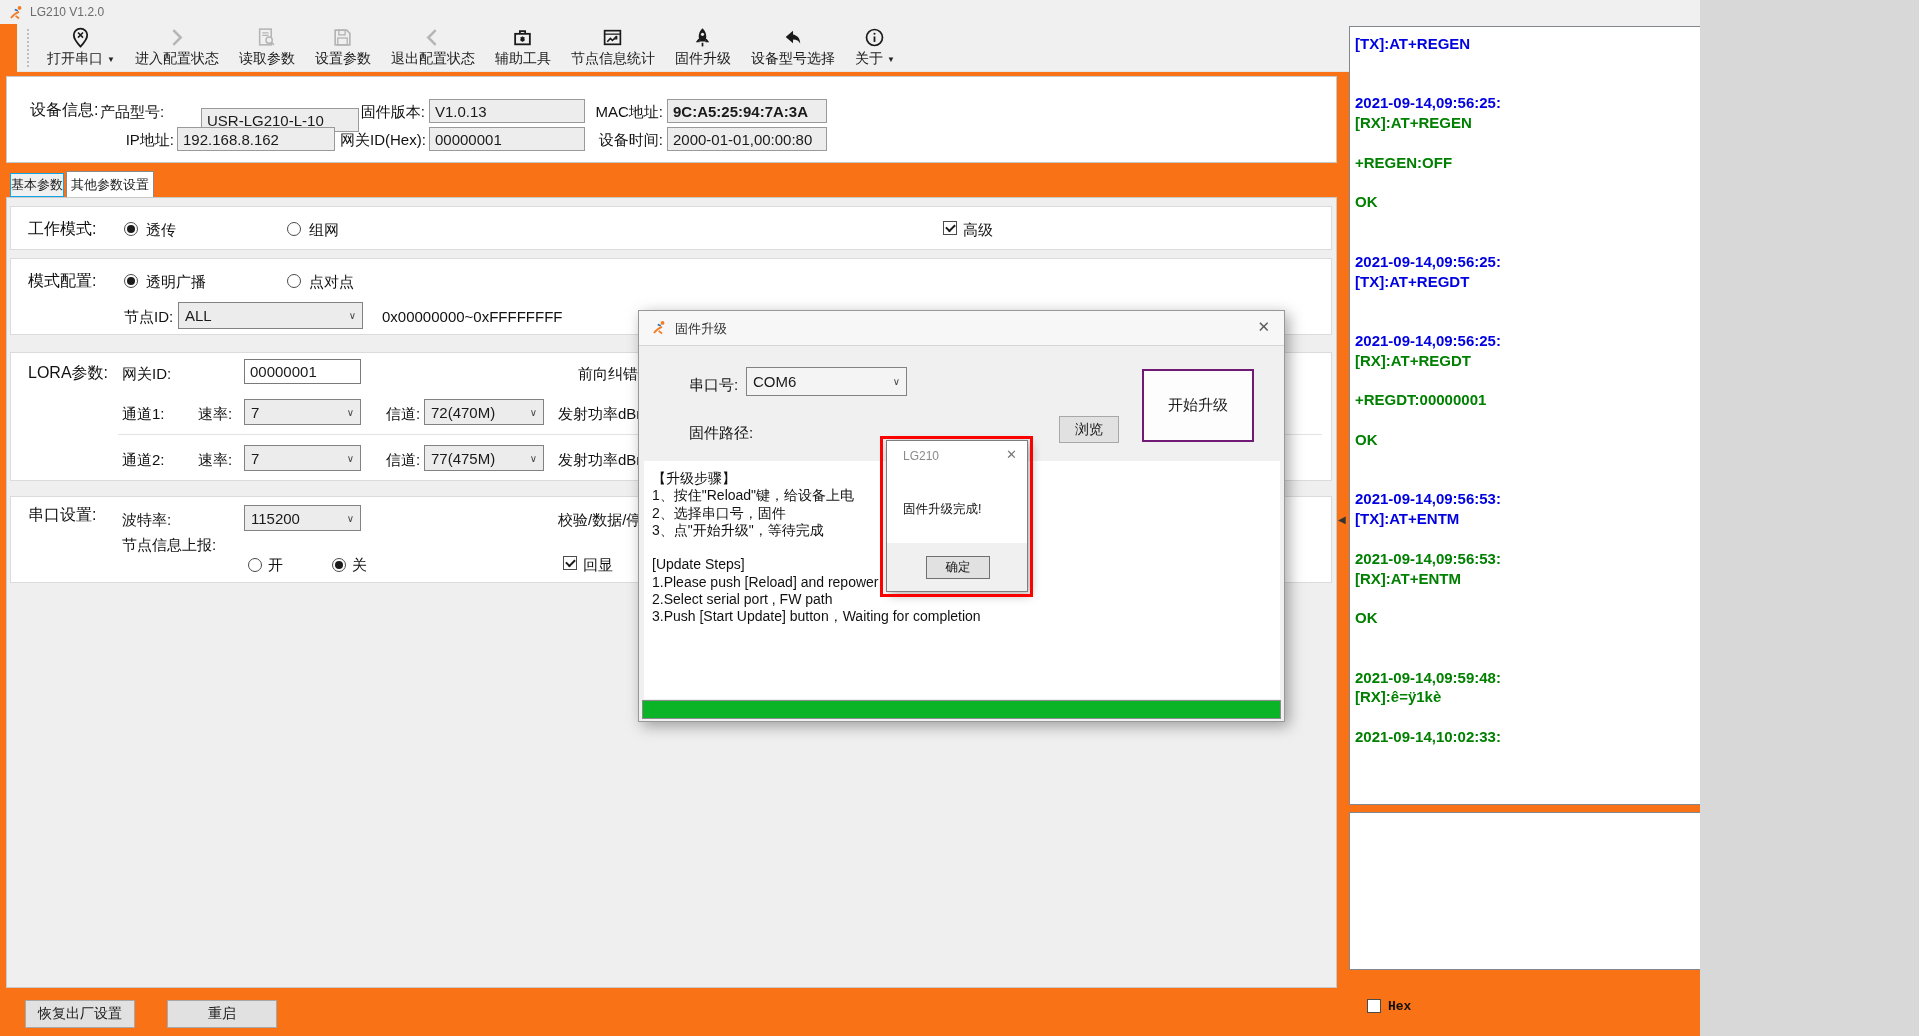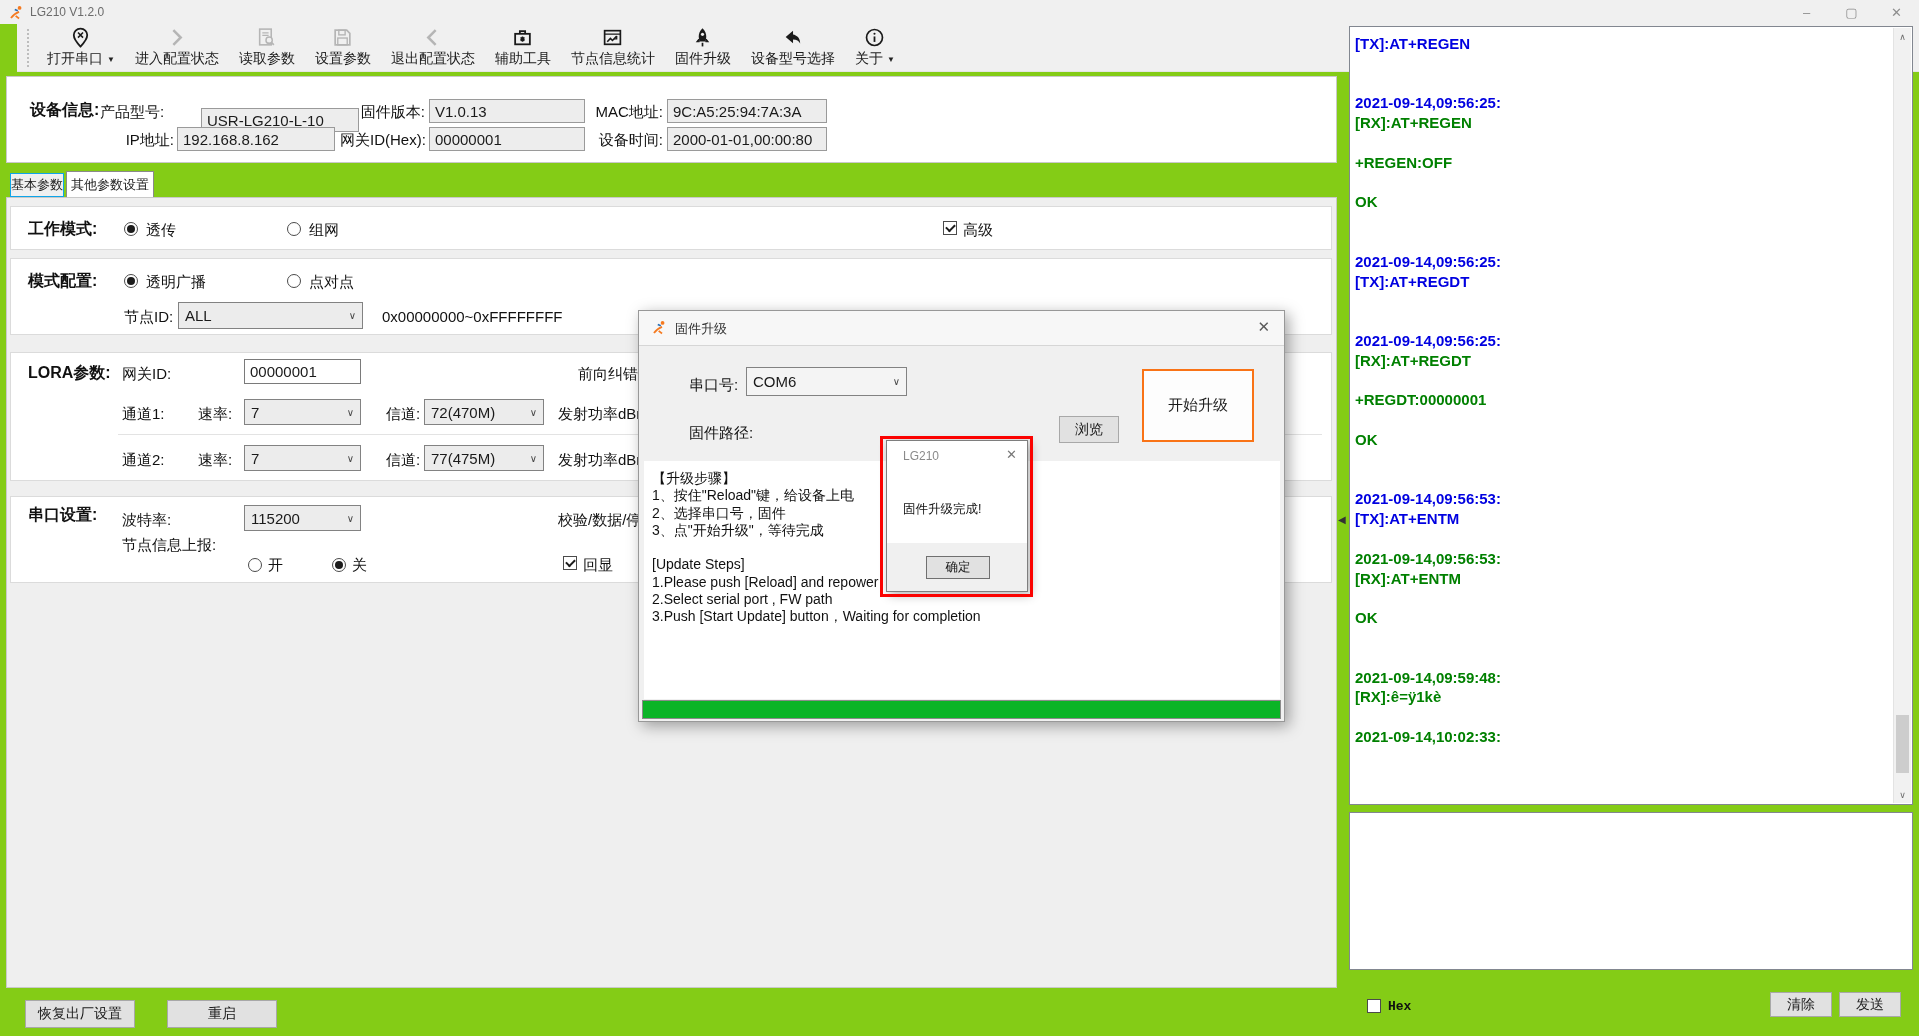--- a/index.html
+++ b/index.html
@@ -1,33 +1,33 @@
 <!DOCTYPE html>
 <html><head>
 <meta charset="utf-8">
 <style>
   html,body{margin:0;padding:0;background:#d8d8d8;font-family:"Liberation Sans",sans-serif;}
-  .window{position:relative;width:1919px;height:1036px;background:#84cc16;overflow:hidden;color:#1a1a1a;font-size:14px;}
+  .window{position:relative;width:1700px;height:1036px;background:#f97316;overflow:hidden;color:#1a1a1a;font-size:14px;}
   .abs{position:absolute;}
   
   .titlebar{position:absolute;left:0;top:0;width:100%;height:24px;background:#f0f0f0;}
   .title-text{position:absolute;left:30px;top:5px;font-size:12px;color:#6b6b6b;}
   .winbtn{position:absolute;top:0;width:45px;height:24px;display:flex;align-items:center;justify-content:center;color:#8d8d8d;font-size:13px;}
   
   .toolbar{position:absolute;left:0;top:24px;width:100%;height:48px;background:#f0f0f0;border-bottom:1px solid #e4e4e4;display:flex;align-items:center;padding-left:10px;box-sizing:border-box;margin-left:17px;}
   .gripper{width:0;height:38px;border-left:2px dotted #bdbdbd;margin-right:8px;}
   .titem{display:flex;flex-direction:column;align-items:center;justify-content:center;gap:2px;padding:2px 10px;font-size:14px;color:#1a1a1a;cursor:default;}
   .titem svg{width:21px;height:21px;color:#1a1a1a;}
   .titem.disabled svg{color:#b5b5b5;}
   .titem .lblrow{display:flex;align-items:center;gap:4px;white-space:nowrap;}
   .tcaret{font-size:8px;color:#222;}
   
   .panel{position:absolute;background:#fff;border:1px solid #c9c9c9;box-sizing:border-box;}
   .band{position:absolute;background:#fff;border:1px solid #dbdbdb;box-sizing:border-box;}
-  .sec-label{position:absolute;font-weight:bold;font-size:16px;color:#111;}
+  .sec-label{position:absolute;font-weight:normal;font-size:16px;color:#111;}
   .lbl{position:absolute;font-size:15px;color:#111;white-space:nowrap;}
   .field{position:absolute;background:#ededed;border:1px solid #9a9a9a;font-size:15px;display:flex;align-items:center;padding:0 5px;box-sizing:border-box;white-space:nowrap;overflow:hidden;}
   .input{position:absolute;background:#fff;border:1px solid #7a7a7a;font-size:15px;display:flex;align-items:center;padding:0 5px;box-sizing:border-box;white-space:nowrap;overflow:hidden;}
   .combo{position:absolute;background:#ececec;border:1px solid #828282;font-size:15px;display:flex;align-items:center;justify-content:space-between;padding:0 6px;box-sizing:border-box;white-space:nowrap;overflow:hidden;}
   .caret{font-size:10px;color:#474747;margin-left:6px;}
   .btn{position:absolute;background:#e1e1e1;border:1px solid #a8a8a8;display:flex;align-items:center;justify-content:center;font-size:14px;box-sizing:border-box;cursor:default;}
   .radio{position:absolute;width:14px;height:14px;border:1px solid #4b4b4b;border-radius:50%;background:#fff;box-sizing:border-box;}
   .radio.checked::after{content:"";position:absolute;left:2px;top:2px;right:2px;bottom:2px;background:#1c1c1c;border-radius:50%;}
   .checkbox{position:absolute;width:14px;height:14px;border:1px solid #4b4b4b;background:#fff;box-sizing:border-box;}
   .checkbox.checked::after{content:"";position:absolute;left:2px;top:2px;width:7px;height:4px;border-left:2px solid #1c1c1c;border-bottom:2px solid #1c1c1c;transform:rotate(-45deg);}
@@ -187,21 +187,21 @@
   </div>
 
   <div class="panel" style="left:6px;top:76px;width:1331px;height:87px;"></div>
   <span class="sec-label" style="left:30px;top:100px;">设备信息:</span>
 
   <span class="lbl" style="left:100px;top:103px;width:74px;text-align:left;">产品型号:</span>
   <div class="field" style="left:177px;top:108px;width:158px;height:24px;margin-left:24px;">USR-LG210-L-10</div>
   <span class="lbl" style="left:345px;top:103px;width:80px;text-align:right;">固件版本:</span>
   <div class="field" style="left:429px;top:99px;width:156px;height:24px;">V1.0.13</div>
   <span class="lbl" style="left:585px;top:103px;width:78px;text-align:right;">MAC地址:</span>
-  <div class="field" style="left:667px;top:99px;width:160px;height:24px;">9C:A5:25:94:7A:3A</div>
+  <div class="field" style="left:667px;top:99px;width:160px;height:24px;font-weight:bold;">9C:A5:25:94:7A:3A</div>
 
   <span class="lbl" style="left:100px;top:131px;width:74px;text-align:right;">IP地址:</span>
   <div class="field" style="left:177px;top:127px;width:158px;height:24px;">192.168.8.162</div>
   <span class="lbl" style="left:340px;top:131px;width:85px;text-align:right;">网关ID(Hex):</span>
   <div class="field" style="left:429px;top:127px;width:156px;height:24px;">00000001</div>
   <span class="lbl" style="left:585px;top:131px;width:78px;text-align:right;">设备时间:</span>
   <div class="field" style="left:667px;top:127px;width:160px;height:24px;">2000-01-01,00:00:80</div>
 
   <div class="tab plain" style="left:10px;top:173px;width:54px;height:24px;">基本参数</div>
   <div class="tab active" style="left:66px;top:171px;width:88px;height:27px;">其他参数设置</div>
@@ -350,21 +350,21 @@
       <span class="abs" style="left:36px;top:9px;font-size:13px;color:#333;">固件升级</span>
       <span class="abs" style="right:14px;top:7px;font-size:15px;color:#5a5a5a;">✕</span>
     </div>
 
     <span class="lbl" style="left:50px;top:65px;">串口号:</span>
     <div class="combo" style="left:107px;top:56px;width:161px;height:29px;background:#f4f4f4;">
         <span>COM6</span>
         <span class="caret">∨</span>
       </div>
 
-    <div class="btn" style="left:503px;top:58px;width:112px;height:73px;background:#fdfdfd;border:2px solid #f97316;font-size:15px;">开始升级</div>
+    <div class="btn" style="left:503px;top:58px;width:112px;height:73px;background:#fdfdfd;border:2px solid #701a75;font-size:15px;">开始升级</div>
 
     <span class="lbl" style="left:50px;top:113px;">固件路径:</span>
     <div class="btn" style="left:420px;top:105px;width:60px;height:27px;">浏览</div>
 
     <div class="abs" style="left:5px;top:150px;width:636px;height:238px;background:#fff;">
       <div style="position:absolute;left:8px;top:9px;">
 
       <div class="insline">【升级步骤】</div>
           <div class="insline">1、按住"Reload"键，给设备上电</div>
           <div class="insline">2、选择串口号，固件</div>

